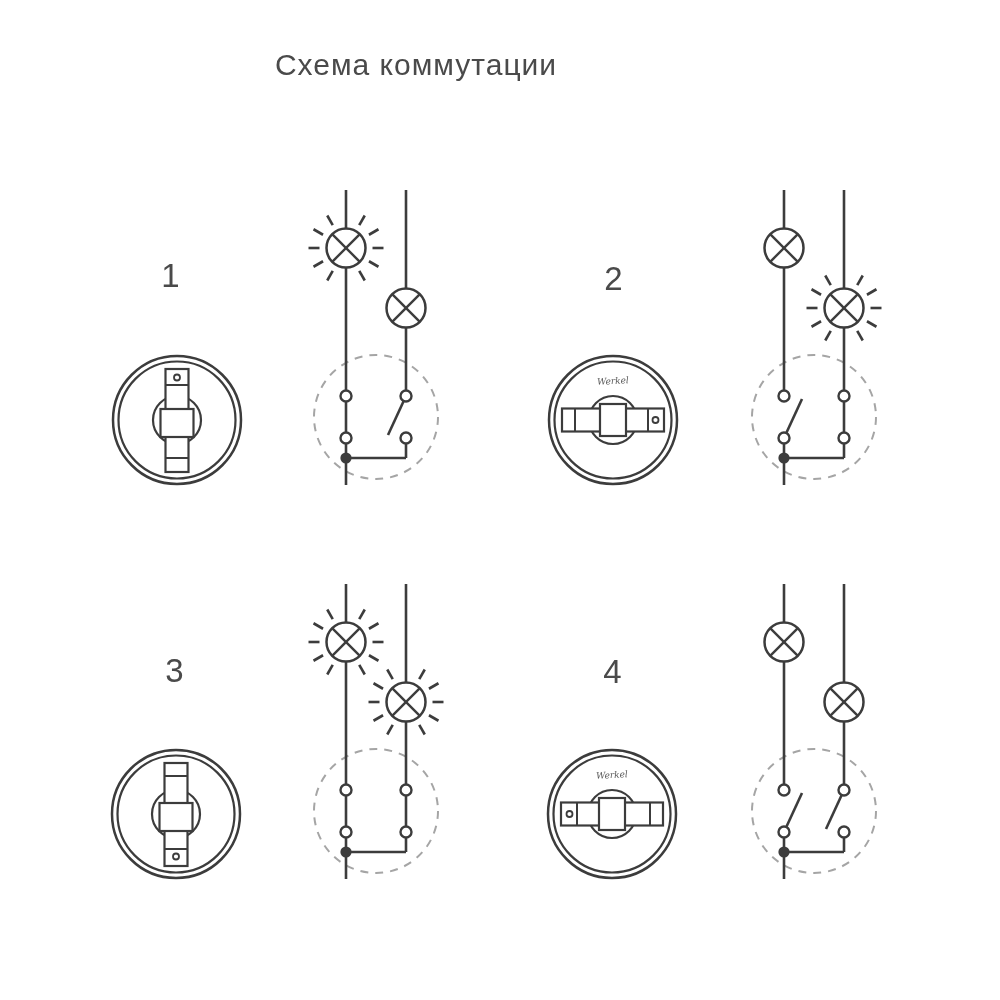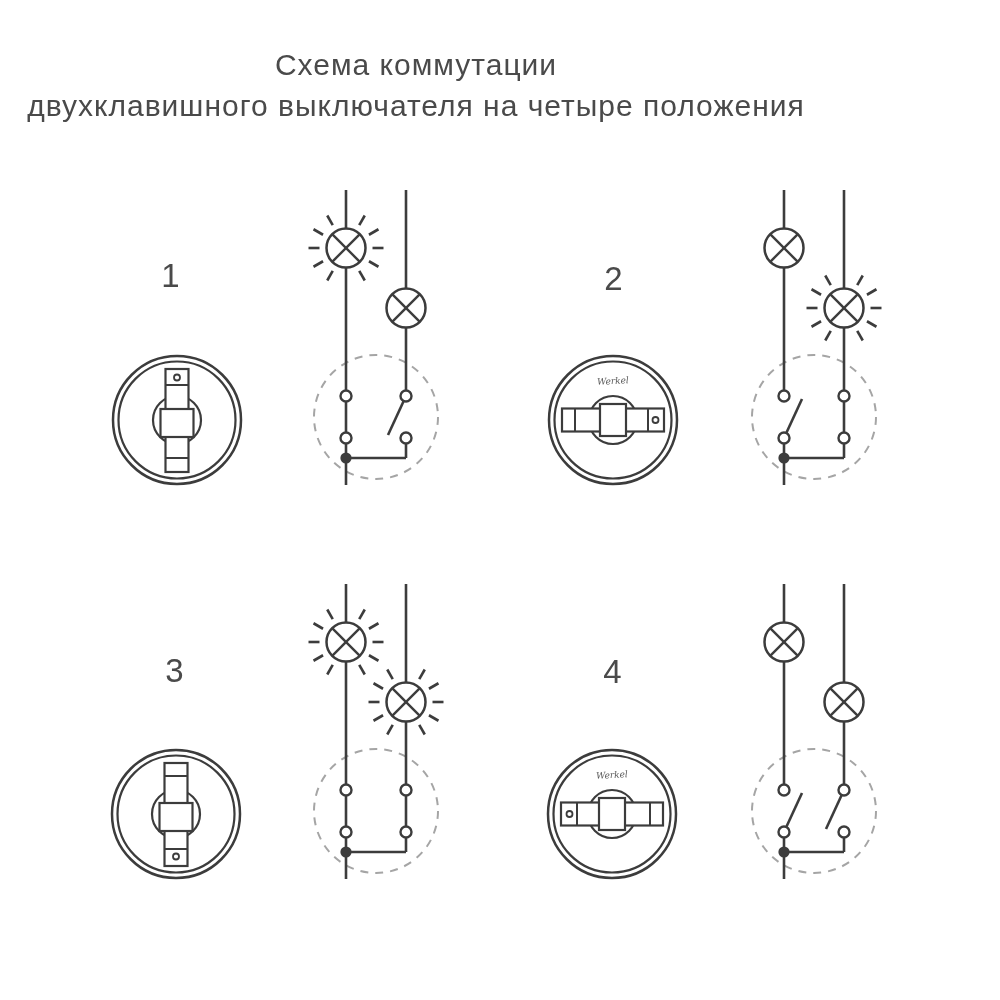--- a/index.html
+++ b/index.html
@@ -21,21 +21,20 @@
   }
   svg{position:absolute;left:0;top:0;}
 </style>
 </head>
 <body>
 
 <div class="stage">
 
   <div class="title">
     <div>Схема коммутации</div>
-    <div>двухклавишного выключателя на четыре положения</div>
   </div>
 
   <div class="pos-num" style="left:171px;top:276px;">1</div>
   <div class="pos-num" style="left:614px;top:279px;">2</div>
   <div class="pos-num" style="left:175px;top:671px;">3</div>
   <div class="pos-num" style="left:613px;top:672px;">4</div>
 
   <svg id="diagram" width="1000" height="1000" viewBox="0 0 1000 1000">
       <g>
         <g>

